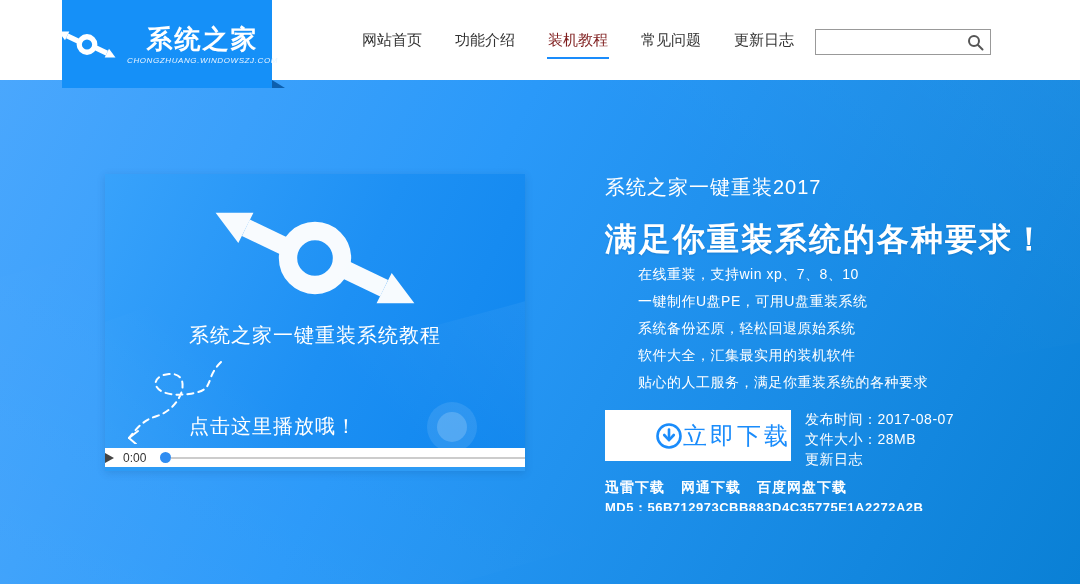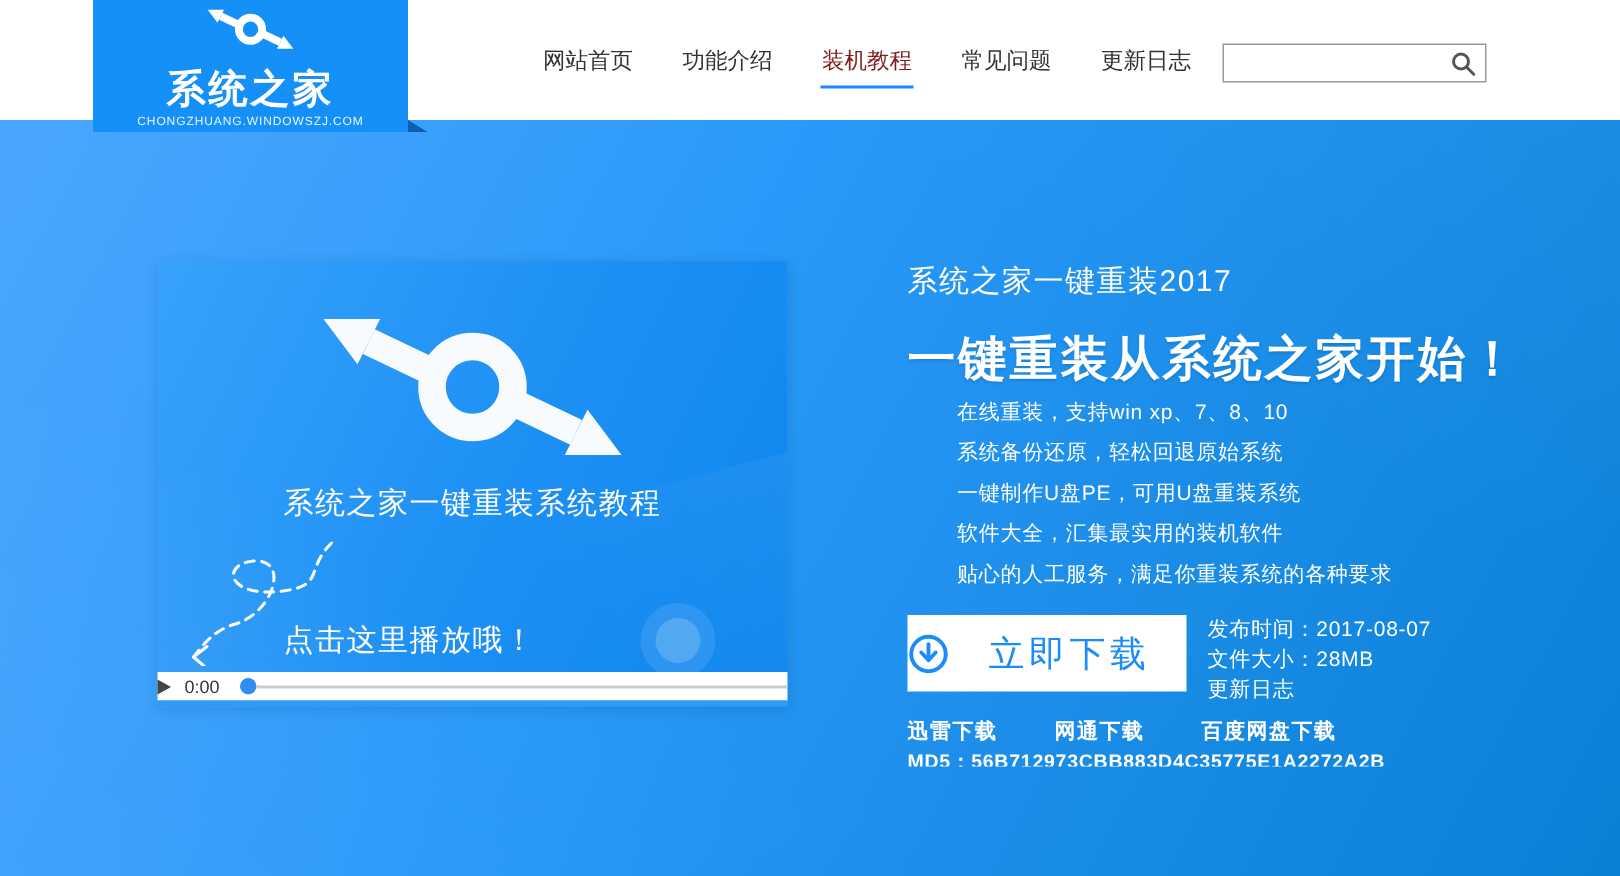--- a/index.html
+++ b/index.html
@@ -3,25 +3,25 @@
 <meta charset="utf-8">
 <style>
   * { margin:0; padding:0; box-sizing:border-box; }
   html,body { width:1080px; height:584px; overflow:hidden; }
   body { font-family:"Liberation Sans","DejaVu Sans",sans-serif; background:#fff; }
   .page { position:relative; width:1080px; height:584px; overflow:hidden; }
 
   
   .header { position:absolute; top:0; left:0; width:1080px; height:80px; background:#fff; z-index:10; }
   .logo { position:absolute; left:62px; top:0; width:210px; height:88px; background:#1590f8;
-          display:flex; align-items:center; justify-content:center; gap:9px; z-index:12; cursor:pointer;flex-direction:column; }
+          display:flex; align-items:center; justify-content:center; gap:9px; z-index:12; cursor:pointer; }
   .logo-icon svg { display:block; }
   .logo-texts { display:flex; flex-direction:column; align-items:center; }
   .logo-title { color:#fff; font-size:26px; font-weight:bold; letter-spacing:2px; line-height:30px; }
-  .logo-sub { color:#e8f4ff; font-size:8px; letter-spacing:.6px; margin-top:2px; }
+  .logo-sub { color:#e8f4ff; font-size:8px; letter-spacing:.6px; margin-top:2px;font-style:italic; }
   .logo-fold { position:absolute; left:272px; top:80px; width:0; height:0; z-index:11;
                border-bottom:8px solid #0d5fae; border-right:13px solid transparent; }
 
   .nav { position:absolute; left:362px; top:0; height:80px; display:flex; align-items:center; gap:33px; }
   .nav-item { font-size:15px; color:#333; cursor:pointer; position:relative; white-space:nowrap; }
   .nav-item.active { color:#7f1d1d; }
   .nav-item.active::after { content:""; position:absolute; left:-1px; right:-1px; bottom:-9px; height:2px; background:#1a8cfb; }
 
   .search { position:absolute; left:815px; top:29px; width:176px; height:26px; border:1px solid #999;
             background:#fff; display:flex; align-items:center; }
@@ -64,27 +64,27 @@
   .video-strip { height:4px; background:#2d9bf5; }
 
   
   .info-subtitle { position:absolute; left:605px; top:94px; color:#fff; font-size:20px; letter-spacing:1px; }
   .info-headline { position:absolute; left:605px; top:138px; color:#fff; font-size:32px; font-weight:bold;
           letter-spacing:2px; text-shadow:0 1px 2px rgba(0,60,120,.2); }
   .features { position:absolute; left:638px; top:181px; list-style:none; }
   .features li { color:#fff; font-size:14px; line-height:27px; letter-spacing:.5px; }
 
   .download-btn { position:absolute; left:605px; top:330px; width:186px; height:51px; background:#fff;
-          border:none; display:flex; align-items:center; justify-content:flex-start; gap:26px; cursor:pointer; }
+          border:none; display:flex; align-items:center; justify-content:flex-end; gap:0; cursor:pointer; }
   .download-label { color:#1a8cfb; font-size:24px; letter-spacing:3px; }
   .dl-info { position:absolute; left:805px; top:329px; }
   .dl-info div { color:#fff; font-size:14px; font-weight:normal; line-height:20px; letter-spacing:.5px; }
   .dl-changelog { cursor:pointer; }
 
-  .mirrors { position:absolute; left:605px; top:399px; display:flex; gap:38px; }
+  .mirrors { position:absolute; left:605px; top:399px; display:flex; gap:16px; }
   .mirror-link { color:#fff; font-size:14px; font-weight:bold; letter-spacing:1px; cursor:pointer; }
   .md5 { position:absolute; left:605px; top:420px; color:#fff; font-size:13px; font-weight:bold;
           letter-spacing:.5px; white-space:nowrap; line-height:16px; }
 </style>
 </head>
 <body>
 
 <div class="page">
 
   <div class="header">
@@ -163,25 +163,25 @@
         <div class="video-controls">
           <div class="play-icon"></div>
           <div class="video-time">0:00</div>
           <div class="scrubber-dot"></div>
           <div class="progress-line"></div>
         </div>
         <div class="video-strip"></div>
       </div>
 
       <div class="info-subtitle">系统之家一键重装2017</div>
-      <div class="info-headline">一键重装从系统之家开始！</div>
+      <div class="info-headline">满足你重装系统的各种要求！</div>
       <ul class="features">
         <li>在线重装，支持win xp、7、8、10</li>
+        <li>一键制作U盘PE，可用U盘重装系统</li>
         <li>系统备份还原，轻松回退原始系统</li>
-        <li>一键制作U盘PE，可用U盘重装系统</li>
         <li>软件大全，汇集最实用的装机软件</li>
         <li>贴心的人工服务，满足你重装系统的各种要求</li>
       </ul>
 
       <button class="download-btn">
         <span style="display:flex;">
           <svg width="28" height="28" viewBox="0 0 28 28">
             <circle cx="14" cy="14" r="11.5" fill="none" stroke="#1a8cfb" stroke-width="2.6"></circle>
             <line x1="14" y1="7.5" x2="14" y2="17" stroke="#1a8cfb" stroke-width="2.6" stroke-linecap="round"></line>
             <polyline points="9.2,13 14,18.2 18.8,13" fill="none" stroke="#1a8cfb" stroke-width="2.6" stroke-linecap="round" stroke-linejoin="round"></polyline>

